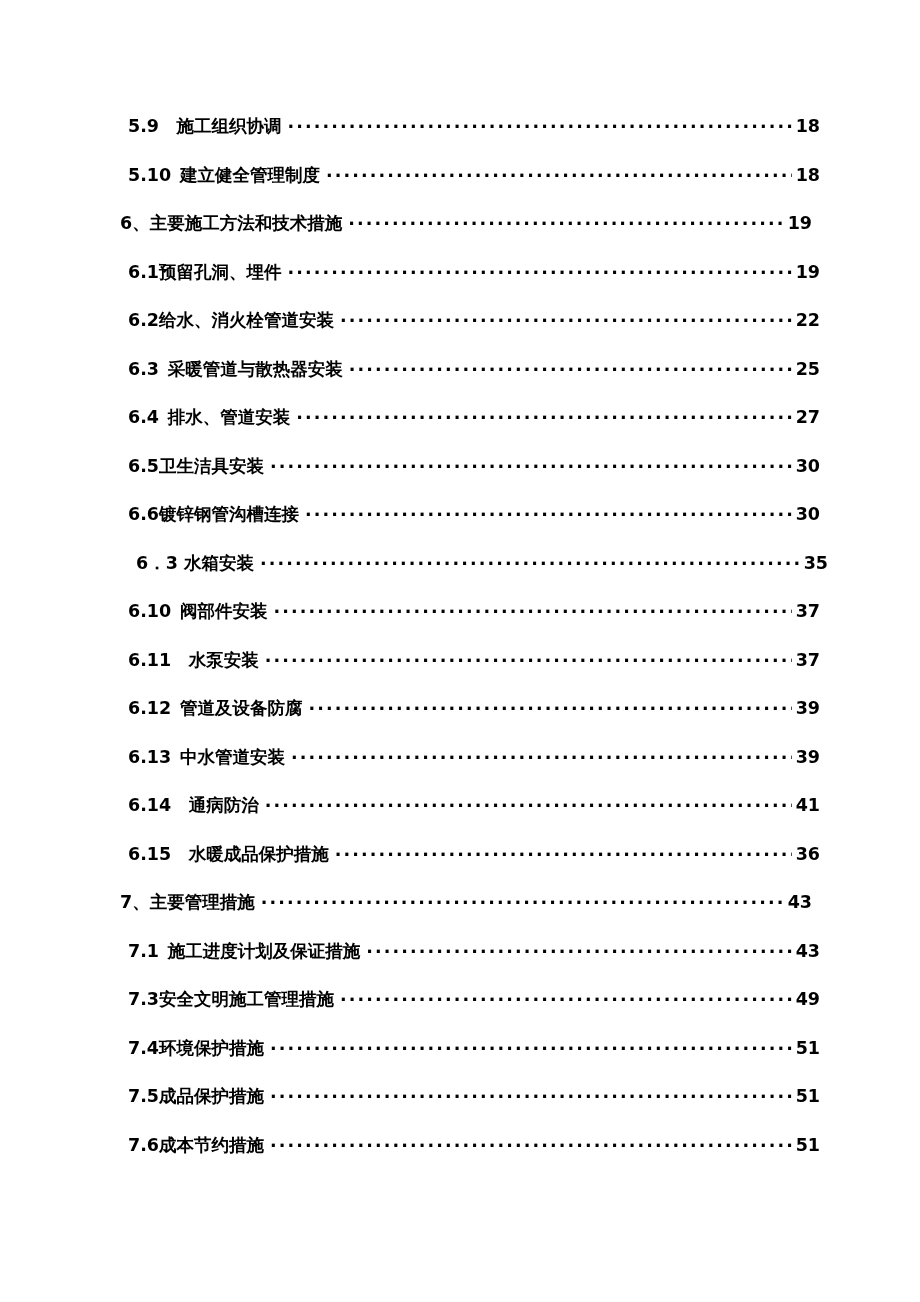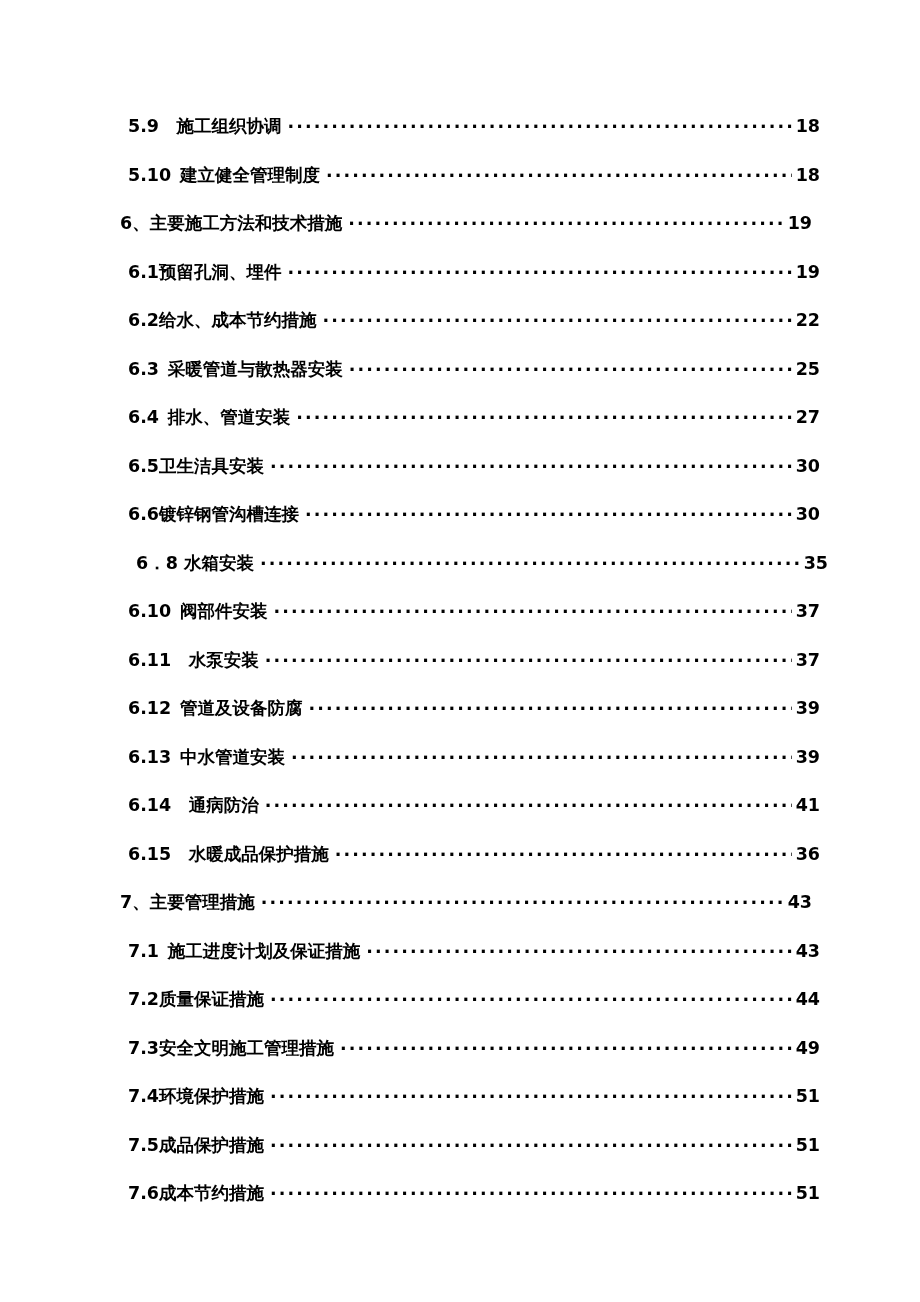--- a/index.html
+++ b/index.html
@@ -104,21 +104,21 @@
       <div class="toc-entry i1">
         <span class="num">6.1</span>
         <span class="gap-sm"></span>
         <span class="title">预留孔洞、埋件</span>
         <span class="leader"></span>
         <span class="page-no">19</span>
       </div>
       <div class="toc-entry i1">
         <span class="num">6.2</span>
         <span class="gap-sm"></span>
-        <span class="title">给水、成本节约措施</span>
+        <span class="title">给水、消火栓管道安装</span>
         <span class="leader"></span>
         <span class="page-no">22</span>
       </div>
       <div class="toc-entry i1">
         <span class="num">6.3</span>
         <span class="gap-sm"> </span>
         <span class="title">采暖管道与散热器安装</span>
         <span class="leader"></span>
         <span class="page-no">25</span>
       </div>
@@ -139,21 +139,21 @@
       <div class="toc-entry i1">
         <span class="num">6.6</span>
         <span class="gap-sm"></span>
         <span class="title">镀锌钢管沟槽连接</span>
         <span class="leader"></span>
         <span class="page-no">30</span>
       </div>
       <div class="toc-entry i2">
         <span class="num">6．</span>
         <span class="gap-sm"></span>
-        <span class="title">8 水箱安装</span>
+        <span class="title">3 水箱安装</span>
         <span class="leader"></span>
         <span class="page-no">35</span>
       </div>
       <div class="toc-entry i1">
         <span class="num">6.10</span>
         <span class="gap-sm"> </span>
         <span class="title">阀部件安装</span>
         <span class="leader"></span>
         <span class="page-no">37</span>
       </div>
@@ -198,27 +198,20 @@
         <span class="title">主要管理措施</span>
         <span class="leader"></span>
         <span class="page-no">43</span>
       </div>
       <div class="toc-entry i1">
         <span class="num">7.1</span>
         <span class="gap-sm"> </span>
         <span class="title">施工进度计划及保证措施</span>
         <span class="leader"></span>
         <span class="page-no">43</span>
-      </div>
-      <div class="toc-entry i1">
-        <span class="num">7.2</span>
-        <span class="gap-sm"></span>
-        <span class="title">质量保证措施</span>
-        <span class="leader"></span>
-        <span class="page-no">44</span>
       </div>
       <div class="toc-entry i1">
         <span class="num">7.3</span>
         <span class="gap-sm"></span>
         <span class="title">安全文明施工管理措施</span>
         <span class="leader"></span>
         <span class="page-no">49</span>
       </div>
       <div class="toc-entry i1">
         <span class="num">7.4</span>

